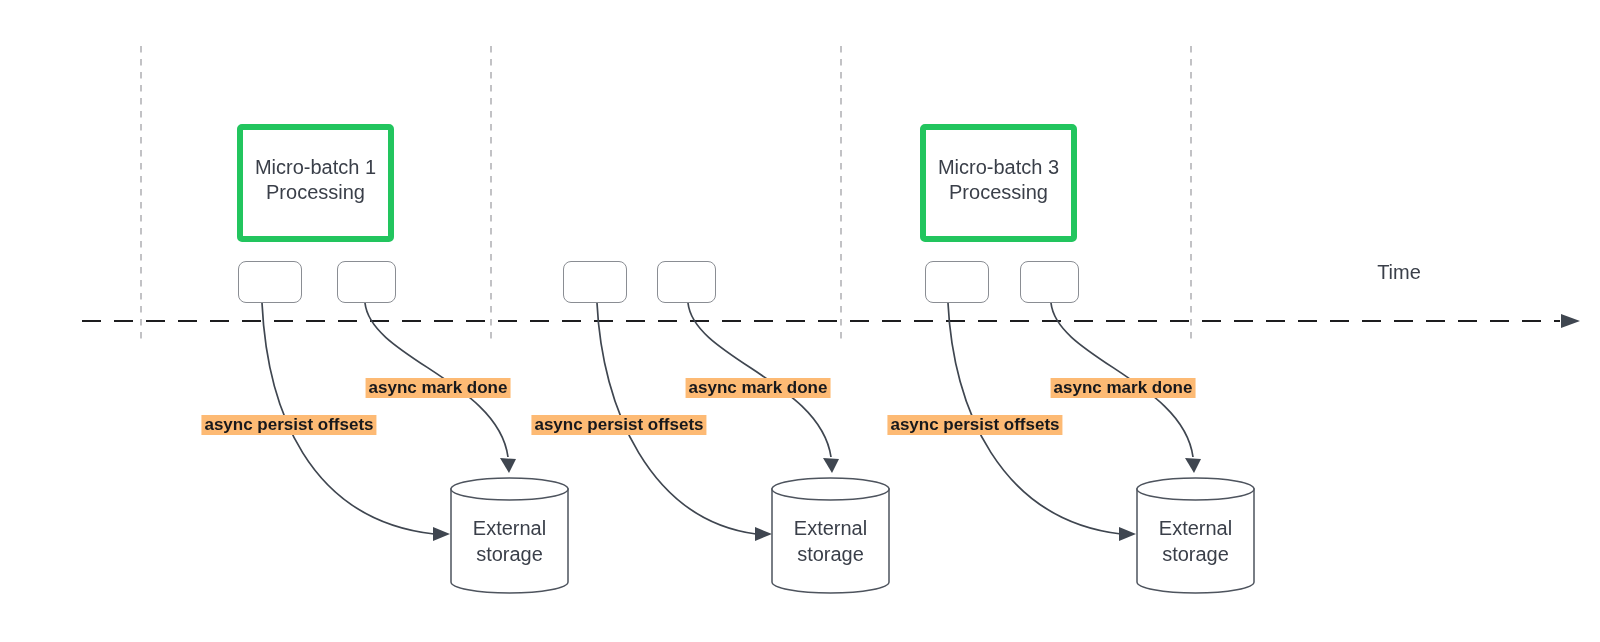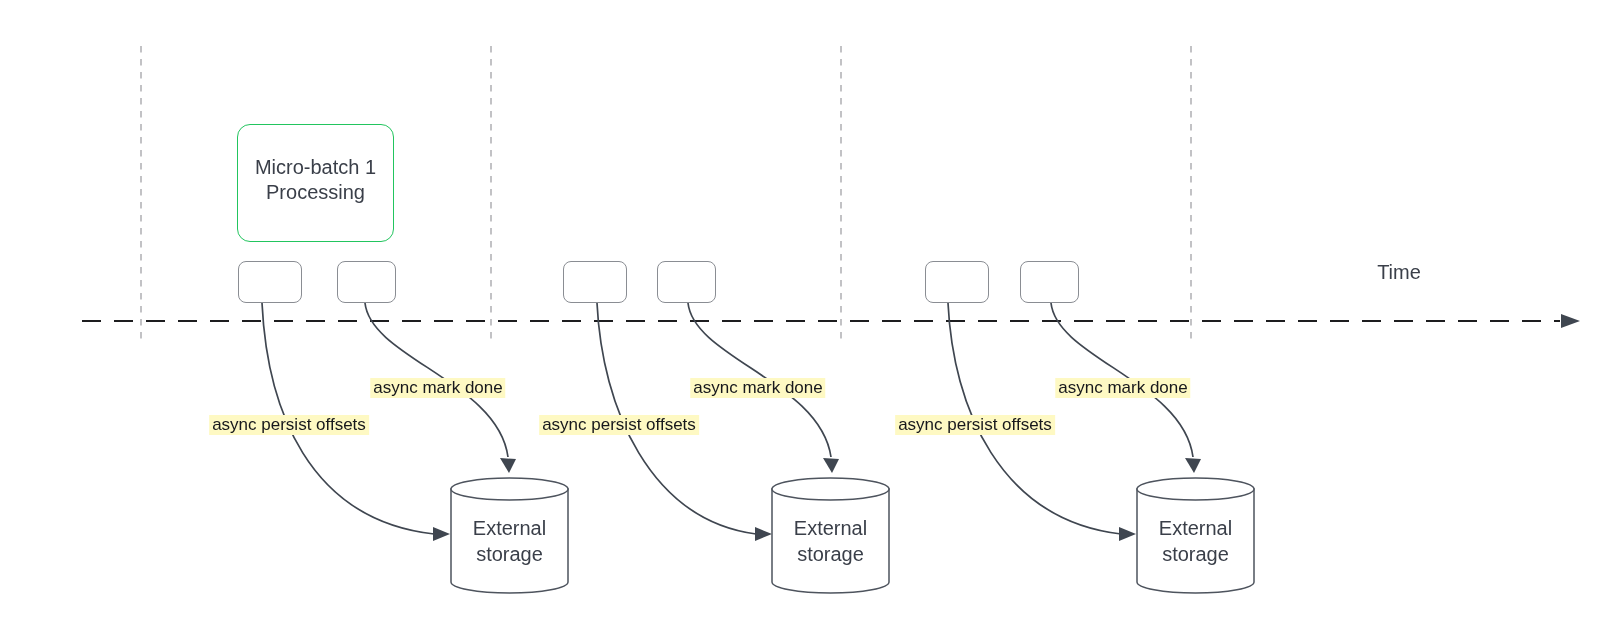--- a/index.html
+++ b/index.html
@@ -7,45 +7,45 @@
     position:relative;
     width:1600px;height:642px;
     background:#ffffff;
     font-family:"Liberation Sans", sans-serif;
     overflow:hidden;
   }
   .canvas svg{position:absolute;left:0;top:0;}
   .main-box{
     position:absolute;
     width:157px;height:118px;
-    border:1px solid #22c55e;
-    border-radius:13px;
+    border:6px solid #22c55e;
+    border-radius:5px;
     background:#ffffff;
     display:flex;align-items:center;justify-content:center;
     text-align:center;
     font-size:20px;line-height:25px;
     color:#3a3f49;
     padding-bottom:6px;
     box-sizing:border-box;
   }
   .task-box{
     position:absolute;
     height:42px;
     border:1px solid #8a8d93;
     border-radius:8px;
     background:#ffffff;
     box-sizing:border-box;
   }
   .arrow-label{
     position:absolute;
     transform:translateX(-50%);
-    background:#fef9c3;
+    background:#fdba74;
     padding:0 3px;
     font-size:17px;
-    font-weight:400;
+    font-weight:700;
     color:#17181c;
     white-space:nowrap;
   }
   .storage-label{
     position:absolute;
     width:117px;
     text-align:center;
     font-size:20px;line-height:26px;
     color:#3a3f49;
   }
@@ -110,20 +110,23 @@
   <div class="arrow-label" style="left:289px;top:415px;">async persist offsets</div>
   <div class="arrow-label" style="left:438px;top:378px;">async mark done</div>
   <div class="storage-label" style="left:451px;top:515px;">External storage</div>
 
   <div class="task-box" style="left:563px;top:261px;width:64px;"></div>
   <div class="task-box" style="left:657px;top:261px;width:59px;"></div>
   <div class="arrow-label" style="left:619px;top:415px;">async persist offsets</div>
   <div class="arrow-label" style="left:758px;top:378px;">async mark done</div>
   <div class="storage-label" style="left:772px;top:515px;">External storage</div>
 
+  <div class="main-box" style="left:920px;top:124px;">
+    <span>Micro-batch 3 Processing</span>
+  </div>
   <div class="task-box" style="left:925px;top:261px;width:64px;"></div>
   <div class="task-box" style="left:1020px;top:261px;width:59px;"></div>
   <div class="arrow-label" style="left:975px;top:415px;">async persist offsets</div>
   <div class="arrow-label" style="left:1123px;top:378px;">async mark done</div>
   <div class="storage-label" style="left:1137px;top:515px;">External storage</div>
 
   <div class="time-label" style="left:1387px;top:261px;">Time</div>
 
 </div>
 

